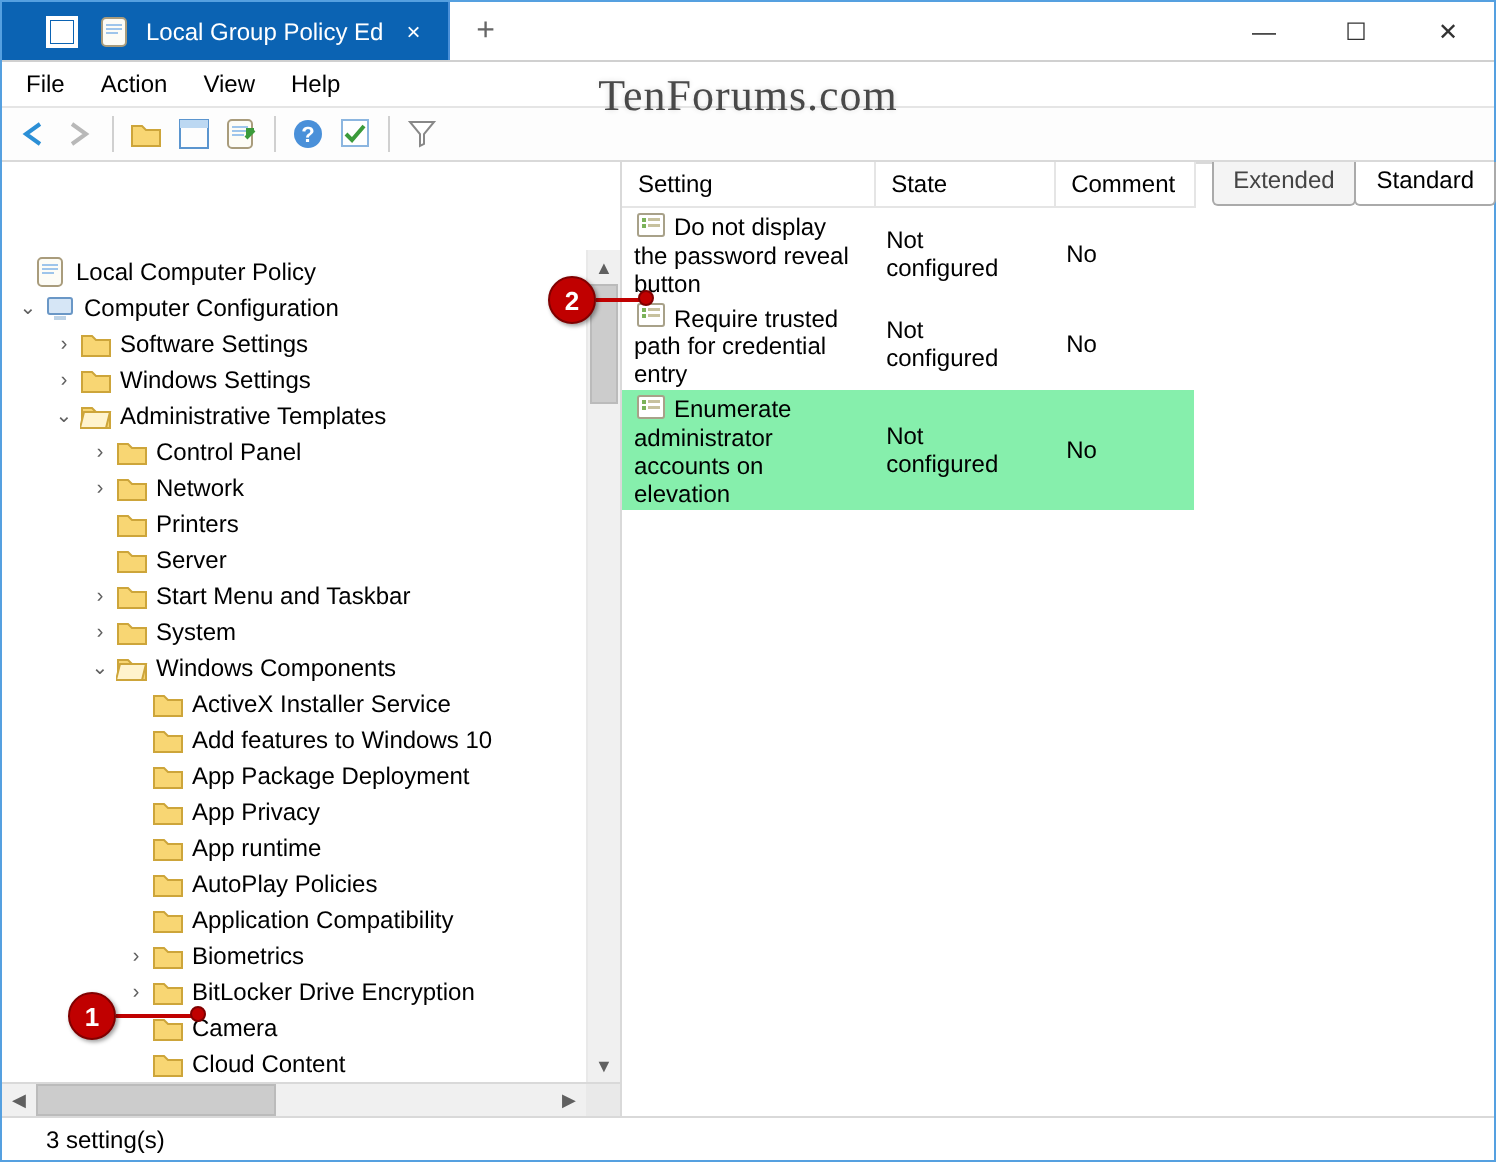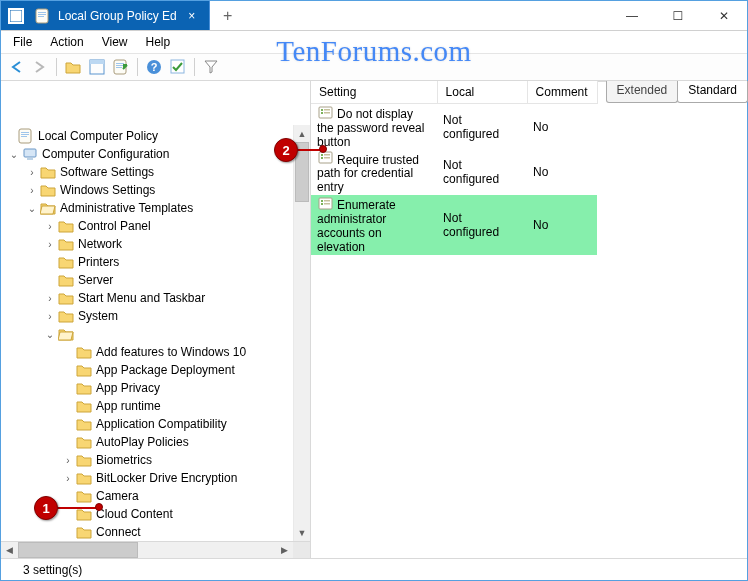--- a/index.html
+++ b/index.html
@@ -1,24 +1,24 @@
 <!DOCTYPE html>
 <html><head>
 <meta charset="utf-8">
 <style>
   * { box-sizing: border-box; }
   html, body { margin: 0; padding: 0; font-family: "Segoe UI", Tahoma, sans-serif; font-size: 12px; color: #000; }
   .window { width: 748px; height: 581px; border: 1px solid #55a0e0; background: #fff; display: flex; flex-direction: column; position: relative; }
   .titlebar { height: 30px; background: #fff; display: flex; align-items: stretch; border-bottom: 1px solid #d0d0d0; }
-  .tab { display: flex; align-items: center; background: #0b63b3; color: #fff; padding: 0 8px 0 3px; gap: 6px; font-size: 12px; min-width: 200px; border-right: 1px solid #4a90d9;}
+  .tab { display: flex; align-items: center; background: #0b63b3; color: #fff; padding: 0 8px 0 18px; gap: 6px; font-size: 12px; min-width: 200px; border-right: 1px solid #4a90d9;}
   .tab .close { margin-left: auto; width: 18px; text-align: center; cursor: default;}
   .plus { display:flex; align-items:center; justify-content:center; width:36px; color:#666; font-size:16px;}
   .winbtns { margin-left:auto; display:flex; }
   .winbtn { width:46px; display:flex; align-items:center; justify-content:center; color:#333; font-size:12px;}
-  .watermark { position: absolute; top: 34px; left: 50%; transform: translateX(-50%); color: #3b82f6; font-size: 29px; font-weight: 300; letter-spacing: 0.5px; text-shadow: 0 0 3px rgba(0,0,0,0.15); pointer-events:none; font-family: "Segoe UI Light", "Segoe UI"; opacity:0.95;}
+  .watermark { position: absolute; top: 34px; left: 50%; transform: translateX(-50%); color: #404040; font-size: 22px; font-weight: 300; letter-spacing: 0.5px; text-shadow: 0 0 3px rgba(0,0,0,0.15); pointer-events:none; font-family: "Segoe UI Light", "Segoe UI"; opacity:0.95;}
   .menubar { display:flex; gap:2px; padding: 2px 4px; background:#fff; }
   .menuitem { padding: 2px 8px; }
   .toolbar { display:flex; align-items:center; gap:2px; padding:2px 4px; border-top:1px solid #e5e5e5; border-bottom:1px solid #d9d9d9; background:#fdfdfd; height:28px;}
   .tbtn { width:22px; height:22px; display:flex; align-items:center; justify-content:center; border:1px solid transparent; }
   .sep { width:1px; height:18px; background:#d0d0d0; margin:0 3px;}
   .content { flex:1; display:flex; min-height:0; }
   .tree { width:310px; border-right:1px solid #d9d9d9; position:relative; display:flex; flex-direction:column;}
   .tree-scroll { flex:1; overflow:hidden; padding:2px 0 2px 2px; white-space:nowrap; }
   .node { display:flex; align-items:center; height:18px; }
   .tw { width:14px; text-align:center; color:#606060; font-size:10px; flex-shrink:0;}
@@ -289,29 +289,39 @@
               </span>
               <span class="lbl">System</span>
             </div>
           <div class="node" style="padding-left:40px">
               <span class="tw">⌄</span>
               <span class="ic">
                 <svg width="16" height="16">
                   <use href="#folder-o"></use>
                 </svg>
               </span>
+              <span class="lbl">Windows Components</span>
             </div>
           <div id="wc-items">
               <div class="node" style="padding-left: 58px;">
                 <span class="tw"></span>
                 <span class="ic">
                   <svg width="16" height="16">
                     <use href="#folder"></use>
                   </svg>
                 </span>
+                <span class="lbl">ActiveX Installer Service</span>
+              </div>
+              <div class="node" style="padding-left: 58px;">
+                <span class="tw"></span>
+                <span class="ic">
+                  <svg width="16" height="16">
+                    <use href="#folder"></use>
+                  </svg>
+                </span>
                 <span class="lbl">Add features to Windows 10</span>
               </div>
               <div class="node" style="padding-left: 58px;">
                 <span class="tw"></span>
                 <span class="ic">
                   <svg width="16" height="16">
                     <use href="#folder"></use>
                   </svg>
                 </span>
                 <span class="lbl">App Package Deployment</span>
@@ -334,30 +344,30 @@
                 </span>
                 <span class="lbl">App runtime</span>
               </div>
               <div class="node" style="padding-left: 58px;">
                 <span class="tw"></span>
                 <span class="ic">
                   <svg width="16" height="16">
                     <use href="#folder"></use>
                   </svg>
                 </span>
+                <span class="lbl">AutoPlay Policies</span>
+              </div>
+              <div class="node" style="padding-left: 58px;">
+                <span class="tw"></span>
+                <span class="ic">
+                  <svg width="16" height="16">
+                    <use href="#folder"></use>
+                  </svg>
+                </span>
                 <span class="lbl">Application Compatibility</span>
-              </div>
-              <div class="node" style="padding-left: 58px;">
-                <span class="tw"></span>
-                <span class="ic">
-                  <svg width="16" height="16">
-                    <use href="#folder"></use>
-                  </svg>
-                </span>
-                <span class="lbl">AutoPlay Policies</span>
               </div>
               <div class="node" style="padding-left: 58px;">
                 <span class="tw">›</span>
                 <span class="ic">
                   <svg width="16" height="16">
                     <use href="#folder"></use>
                   </svg>
                 </span>
                 <span class="lbl">Biometrics</span>
               </div>
@@ -428,21 +438,21 @@
       <div class="list">
         <table class="settings">
           <colgroup>
               <col style="width:auto">
               <col style="width:90px">
               <col style="width:70px">
             </colgroup>
           <thead>
               <tr>
             <th>Setting</th>
-            <th>Local</th>
+            <th>State</th>
             <th>Comment</th>
           </tr>
             </thead>
           <tbody id="rows">
               <tr>
                 <td><span class="policy-ic">
                     <svg width="15" height="15">
                       <use href="#policy"></use>
                     </svg>
                   </span><span>Do not display the password reveal button</span></td>

